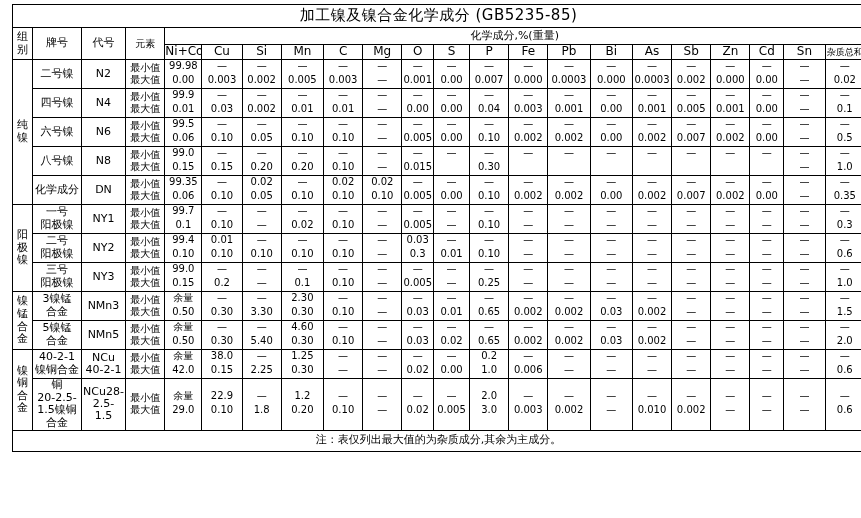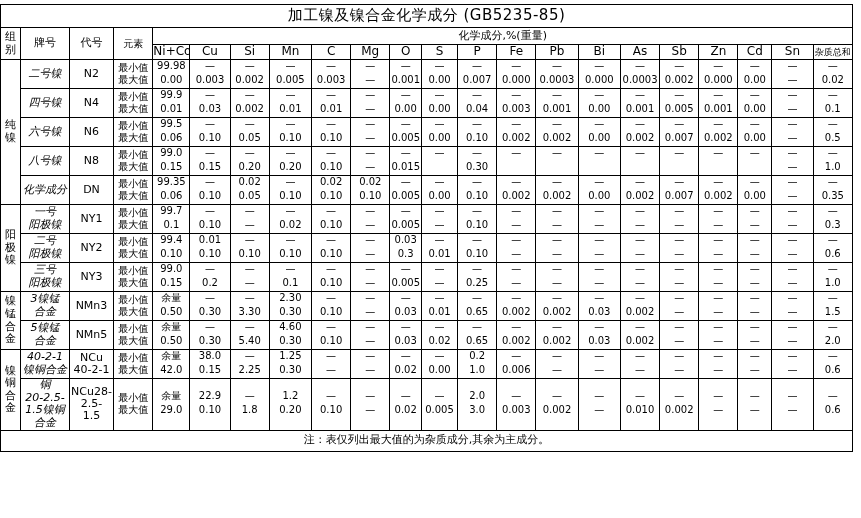--- a/index.html
+++ b/index.html
@@ -1,20 +1,20 @@
 <!DOCTYPE html>
 <html><head>
 <meta charset="utf-8">
 <style>
   html,body{margin:0;padding:0;background:#fff;}
   body{font-family:"DejaVu Sans","Liberation Sans",sans-serif;}
   #sheet{
     width:861px;height:518px;box-sizing:border-box;
     background:#fff;position:relative;
-    padding:4px 4px 4px 0;
+    padding:4px 4px 4px 12px;
   }
   table.main{
     border-collapse:collapse;
     width:853px;
     table-layout:fixed;
     font-size:10px;
     color:#000;
   }
   table.main td, table.main th{
     border:1px solid #000;
@@ -31,21 +31,21 @@
     height:22px;
     letter-spacing:0.5px;
   }
   .grp{
     width:18px;
     font-size:11px;
     line-height:1.05;
   }
   .grp span{display:block;}
   .brand{width:44px;font-size:11px;line-height:1.1;}
-  .brand span{display:block;font-style:italic;}
+  .brand span{display:block;}
   .code{width:40px;font-size:11px;}
   .code span{display:block;line-height:1.1;}
   .elem{width:36px;font-size:10px;}
   .minmax{width:34px;font-size:10px;white-space:nowrap;}
   .minmax span{display:block;line-height:1.25;}
   .chem-head{font-size:11px;height:15px;}
   .colh{font-size:12px;height:14px;}
   .val{font-size:10px;}
   .val span{display:block;line-height:1.25;height:14px;}
   .hdr-r1 td{height:16px;}

